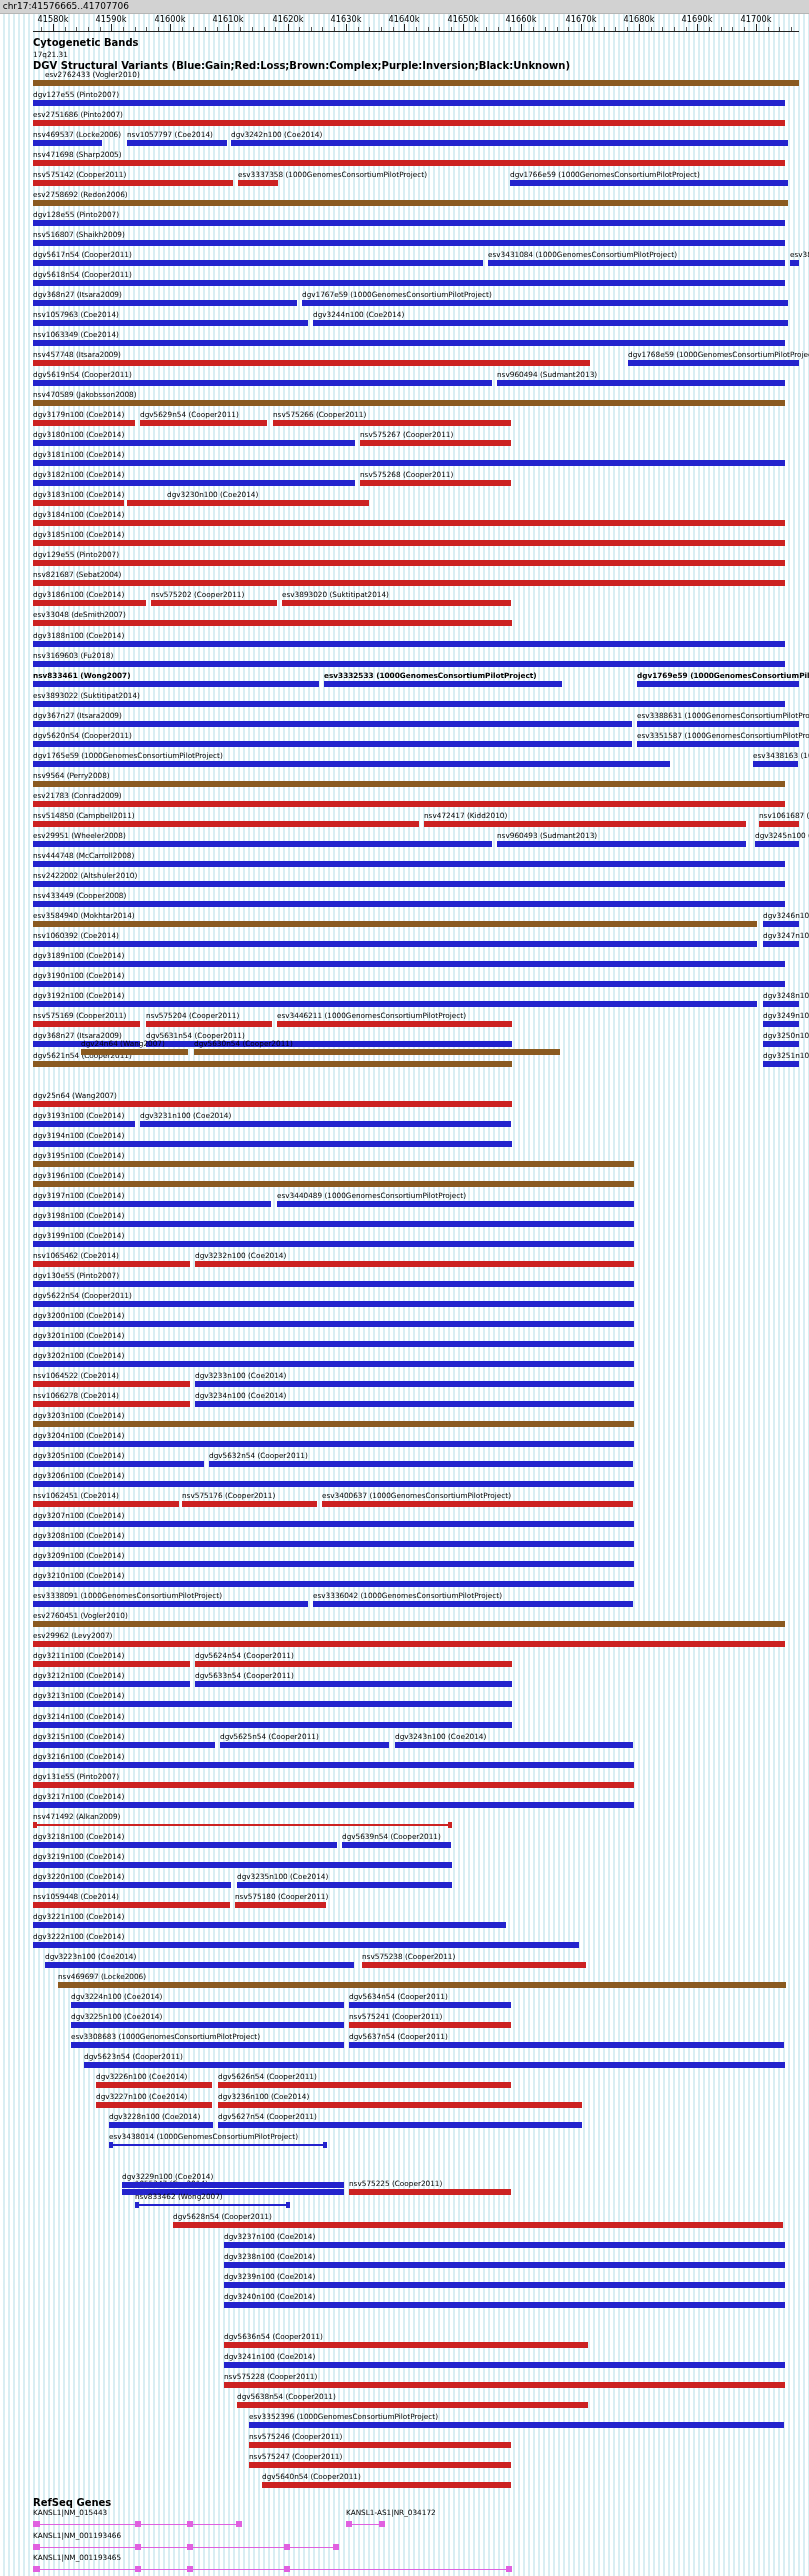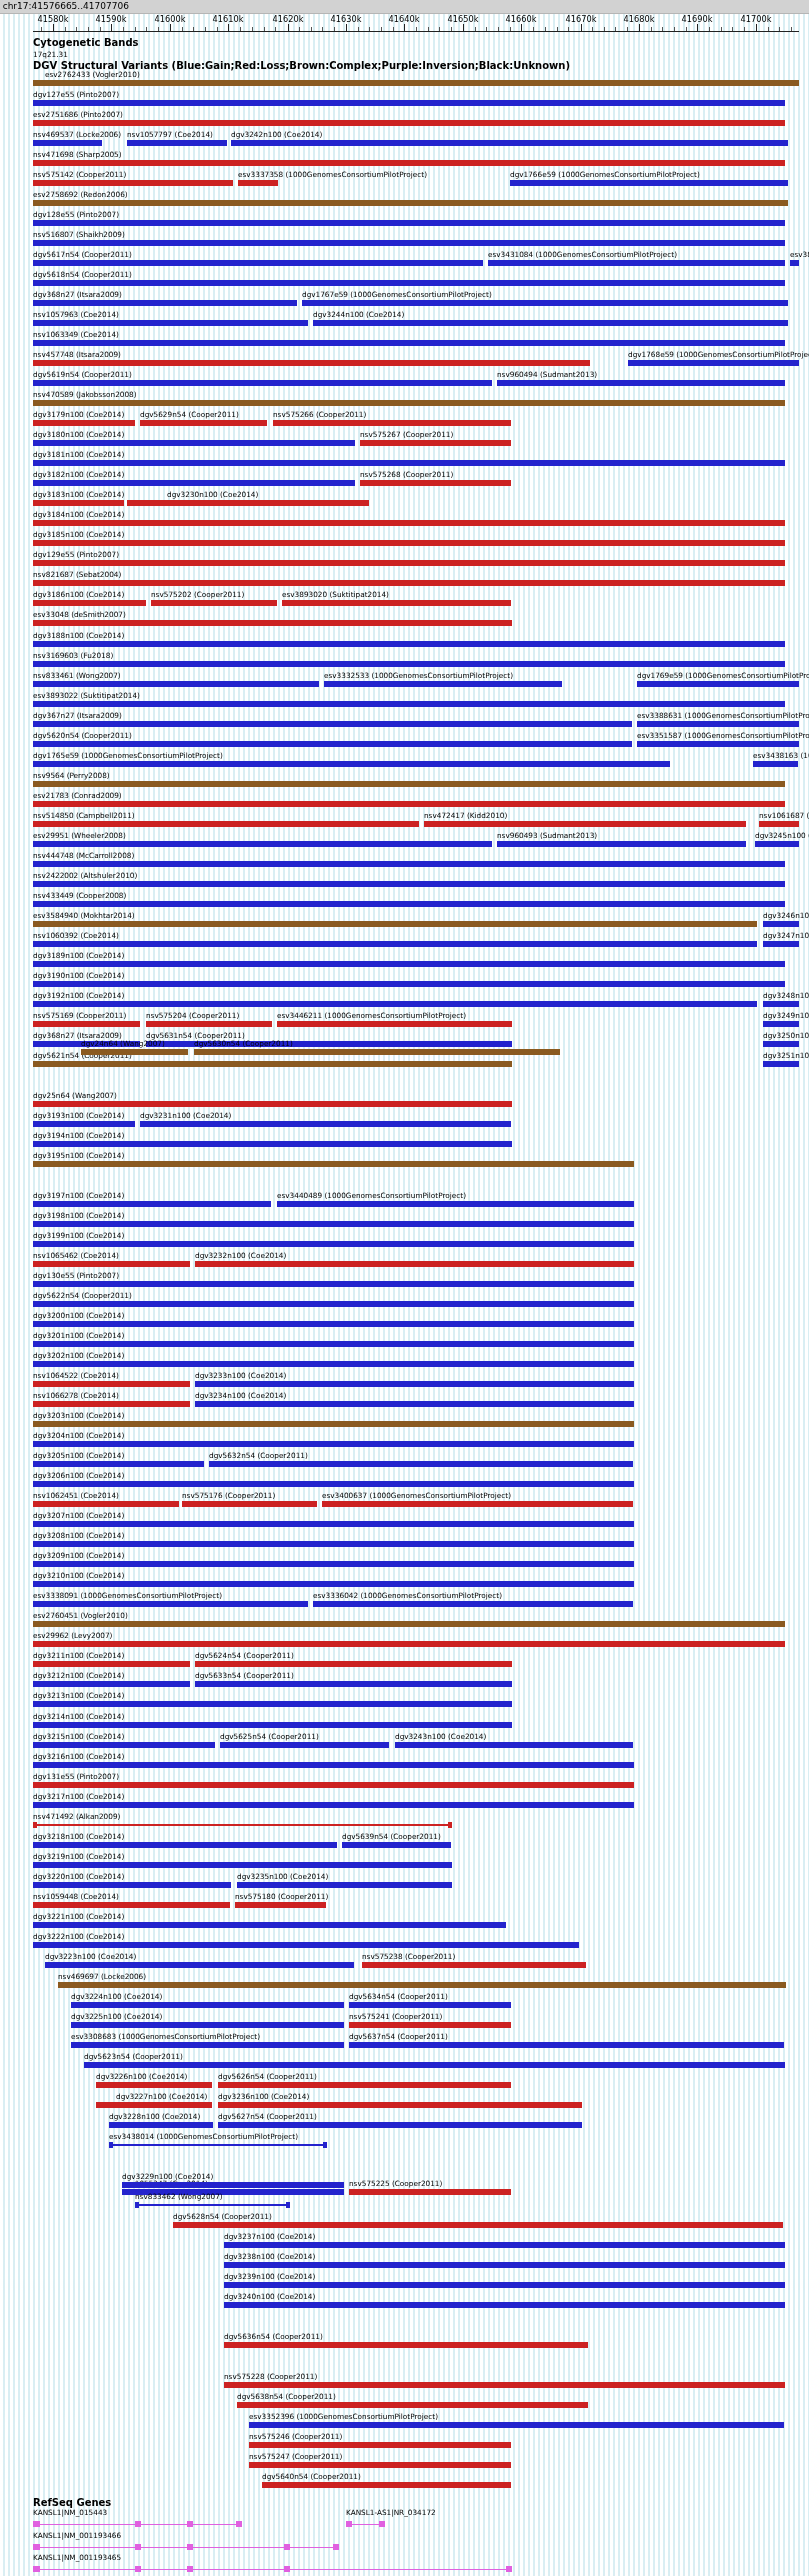--- a/index.html
+++ b/index.html
@@ -272,21 +272,21 @@
         <div class="bar" title="esv33048 (deSmith2007)" style="left: 33px; width: 479px; background: rgb(204, 34, 34);"></div>
       </div>
       <div class="vrow" style="top: 561px;">
         <span class="feature-label" style="left: 33px;">dgv3188n100 (Coe2014)</span>
         <div class="bar" title="dgv3188n100 (Coe2014)" style="left: 33px; width: 752px; background: rgb(35, 35, 205);"></div>
       </div>
       <div class="vrow" style="top: 581px;">
         <span class="feature-label" style="left: 33px;">nsv3169603 (Fu2018)</span>
         <div class="bar" title="nsv3169603 (Fu2018)" style="left: 33px; width: 752px; background: rgb(35, 35, 205);"></div>
       </div>
-      <div class="vrow" style="top: 601px;">
+      <div class="vrow" style="top: 601px; font-weight: bold;">
         <span class="feature-label" style="left: 33px;">nsv833461 (Wong2007)</span>
         <div class="bar" title="nsv833461 (Wong2007)" style="left: 33px; width: 286px; background: rgb(35, 35, 205);"></div>
         <span class="feature-label" style="left: 324px;">esv3332533 (1000GenomesConsortiumPilotProject)</span>
         <div class="bar" title="esv3332533 (1000GenomesConsortiumPilotProject)" style="left: 324px; width: 238px; background: rgb(35, 35, 205);"></div>
         <span class="feature-label" style="left: 637px;">dgv1769e59 (1000GenomesConsortiumPilotProject)</span>
         <div class="bar" title="dgv1769e59 (1000GenomesConsortiumPilotProject)" style="left: 637px; width: 162px; background: rgb(35, 35, 205);"></div>
       </div>
       <div class="vrow" style="top: 621px;">
         <span class="feature-label" style="left: 33px;">esv3893022 (Suktitipat2014)</span>
         <div class="bar" title="esv3893022 (Suktitipat2014)" style="left: 33px; width: 752px; background: rgb(35, 35, 205);"></div>
@@ -412,20 +412,24 @@
         <div class="bar" title="dgv3231n100 (Coe2014)" style="left: 140px; width: 371px; background: rgb(35, 35, 205);"></div>
       </div>
       <div class="vrow" style="top: 1061px;">
         <span class="feature-label" style="left: 33px;">dgv3194n100 (Coe2014)</span>
         <div class="bar" title="dgv3194n100 (Coe2014)" style="left: 33px; width: 479px; background: rgb(35, 35, 205);"></div>
       </div>
       <div class="vrow" style="top: 1081px;">
         <span class="feature-label" style="left: 33px;">dgv3195n100 (Coe2014)</span>
         <div class="bar" title="dgv3195n100 (Coe2014)" style="left: 33px; width: 601px; background: rgb(138, 90, 32);"></div>
       </div>
+      <div class="vrow" style="top: 1101px;">
+        <span class="feature-label" style="left: 33px;">dgv3196n100 (Coe2014)</span>
+        <div class="bar" title="dgv3196n100 (Coe2014)" style="left: 33px; width: 601px; background: rgb(138, 90, 32);"></div>
+      </div>
       <div class="vrow" style="top: 1121px;">
         <span class="feature-label" style="left: 33px;">dgv3197n100 (Coe2014)</span>
         <div class="bar" title="dgv3197n100 (Coe2014)" style="left: 33px; width: 238px; background: rgb(35, 35, 205);"></div>
         <span class="feature-label" style="left: 277px;">esv3440489 (1000GenomesConsortiumPilotProject)</span>
         <div class="bar" title="esv3440489 (1000GenomesConsortiumPilotProject)" style="left: 277px; width: 357px; background: rgb(35, 35, 205);"></div>
       </div>
       <div class="vrow" style="top: 1141px;">
         <span class="feature-label" style="left: 33px;">dgv3198n100 (Coe2014)</span>
         <div class="bar" title="dgv3198n100 (Coe2014)" style="left: 33px; width: 601px; background: rgb(35, 35, 205);"></div>
       </div>
@@ -633,21 +637,21 @@
         <span class="feature-label" style="left: 84px;">dgv5623n54 (Cooper2011)</span>
         <div class="bar" title="dgv5623n54 (Cooper2011)" style="left: 84px; width: 701px; background: rgb(35, 35, 205);"></div>
       </div>
       <div class="vrow" style="top: 2002px;">
         <span class="feature-label" style="left: 96px;">dgv3226n100 (Coe2014)</span>
         <div class="bar" title="dgv3226n100 (Coe2014)" style="left: 96px; width: 116px; background: rgb(204, 34, 34);"></div>
         <span class="feature-label" style="left: 218px;">dgv5626n54 (Cooper2011)</span>
         <div class="bar" title="dgv5626n54 (Cooper2011)" style="left: 218px; width: 293px; background: rgb(204, 34, 34);"></div>
       </div>
       <div class="vrow" style="top: 2022px;">
-        <span class="feature-label" style="left: 96px; padding-left: 20px;">dgv3227n100 (Coe2014)</span>
+        <span class="feature-label" style="left: 96px;">dgv3227n100 (Coe2014)</span>
         <div class="bar" title="dgv3227n100 (Coe2014)" style="left: 96px; width: 116px; background: rgb(204, 34, 34);"></div>
         <span class="feature-label" style="left: 218px;">dgv3236n100 (Coe2014)</span>
         <div class="bar" title="dgv3236n100 (Coe2014)" style="left: 218px; width: 364px; background: rgb(204, 34, 34);"></div>
       </div>
       <div class="vrow" style="top: 2042px;">
         <span class="feature-label" style="left: 109px;">dgv3228n100 (Coe2014)</span>
         <div class="bar" title="dgv3228n100 (Coe2014)" style="left: 109px; width: 104px; background: rgb(35, 35, 205);"></div>
         <span class="feature-label" style="left: 218px;">dgv5627n54 (Cooper2011)</span>
         <div class="bar" title="dgv5627n54 (Cooper2011)" style="left: 218px; width: 364px; background: rgb(35, 35, 205);"></div>
       </div>
@@ -685,20 +689,24 @@
         <span class="feature-label" style="left: 224px;">dgv3239n100 (Coe2014)</span>
         <div class="bar" title="dgv3239n100 (Coe2014)" style="left: 224px; width: 561px; background: rgb(35, 35, 205);"></div>
       </div>
       <div class="vrow" style="top: 2222px;">
         <span class="feature-label" style="left: 224px;">dgv3240n100 (Coe2014)</span>
         <div class="bar" title="dgv3240n100 (Coe2014)" style="left: 224px; width: 561px; background: rgb(35, 35, 205);"></div>
       </div>
       <div class="vrow" style="top: 2262px;">
         <span class="feature-label" style="left: 224px;">dgv5636n54 (Cooper2011)</span>
         <div class="bar" title="dgv5636n54 (Cooper2011)" style="left: 224px; width: 364px; background: rgb(204, 34, 34);"></div>
+      </div>
+      <div class="vrow" style="top: 2282px;">
+        <span class="feature-label" style="left: 224px;">dgv3241n100 (Coe2014)</span>
+        <div class="bar" title="dgv3241n100 (Coe2014)" style="left: 224px; width: 561px; background: rgb(35, 35, 205);"></div>
       </div>
       <div class="vrow" style="top: 2302px;">
         <span class="feature-label" style="left: 224px;">nsv575228 (Cooper2011)</span>
         <div class="bar" title="nsv575228 (Cooper2011)" style="left: 224px; width: 561px; background: rgb(204, 34, 34);"></div>
       </div>
       <div class="vrow" style="top: 2322px;">
         <span class="feature-label" style="left: 237px;">dgv5638n54 (Cooper2011)</span>
         <div class="bar" title="dgv5638n54 (Cooper2011)" style="left: 237px; width: 351px; background: rgb(204, 34, 34);"></div>
       </div>
       <div class="vrow" style="top: 2342px;">

